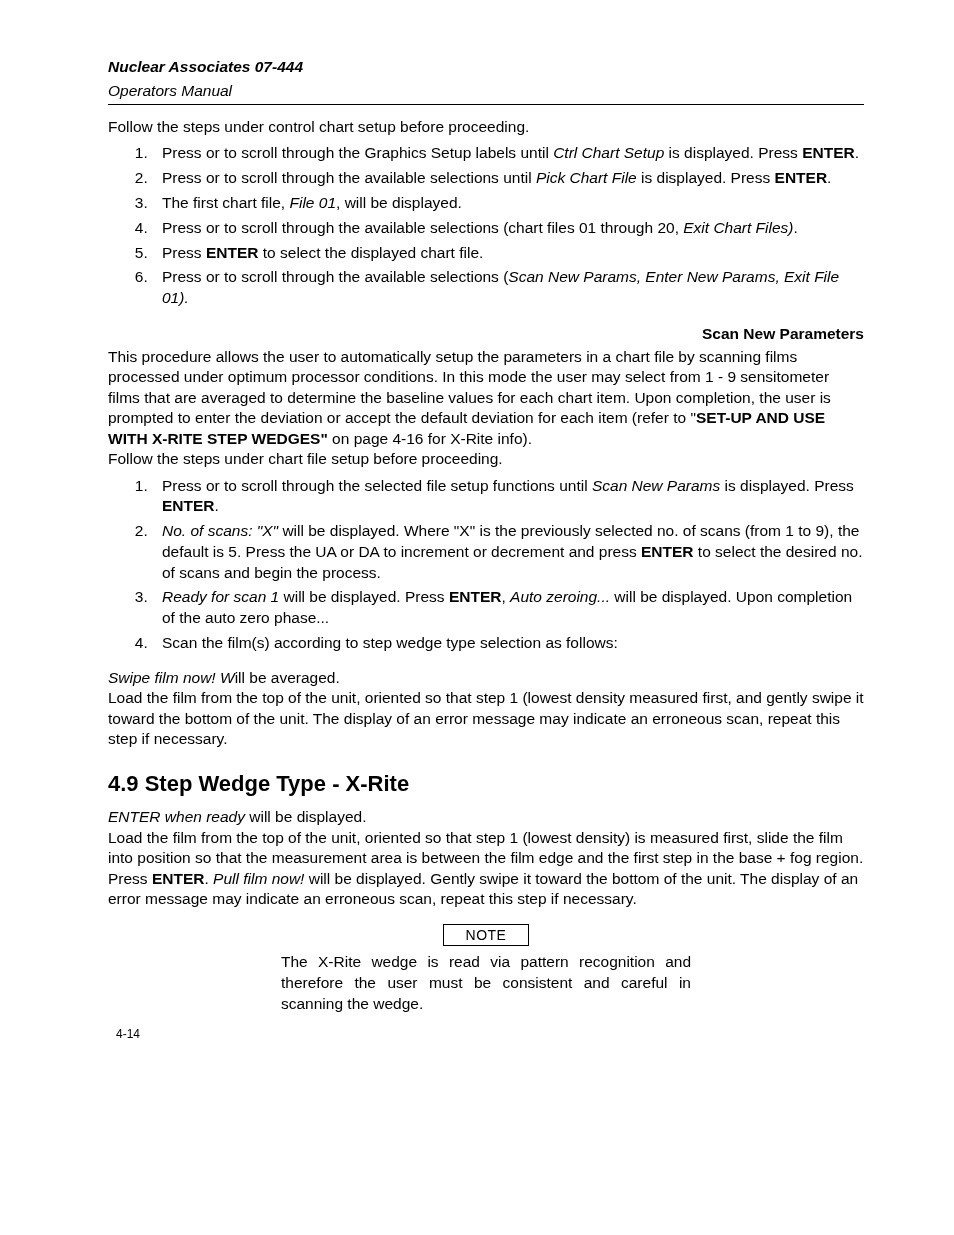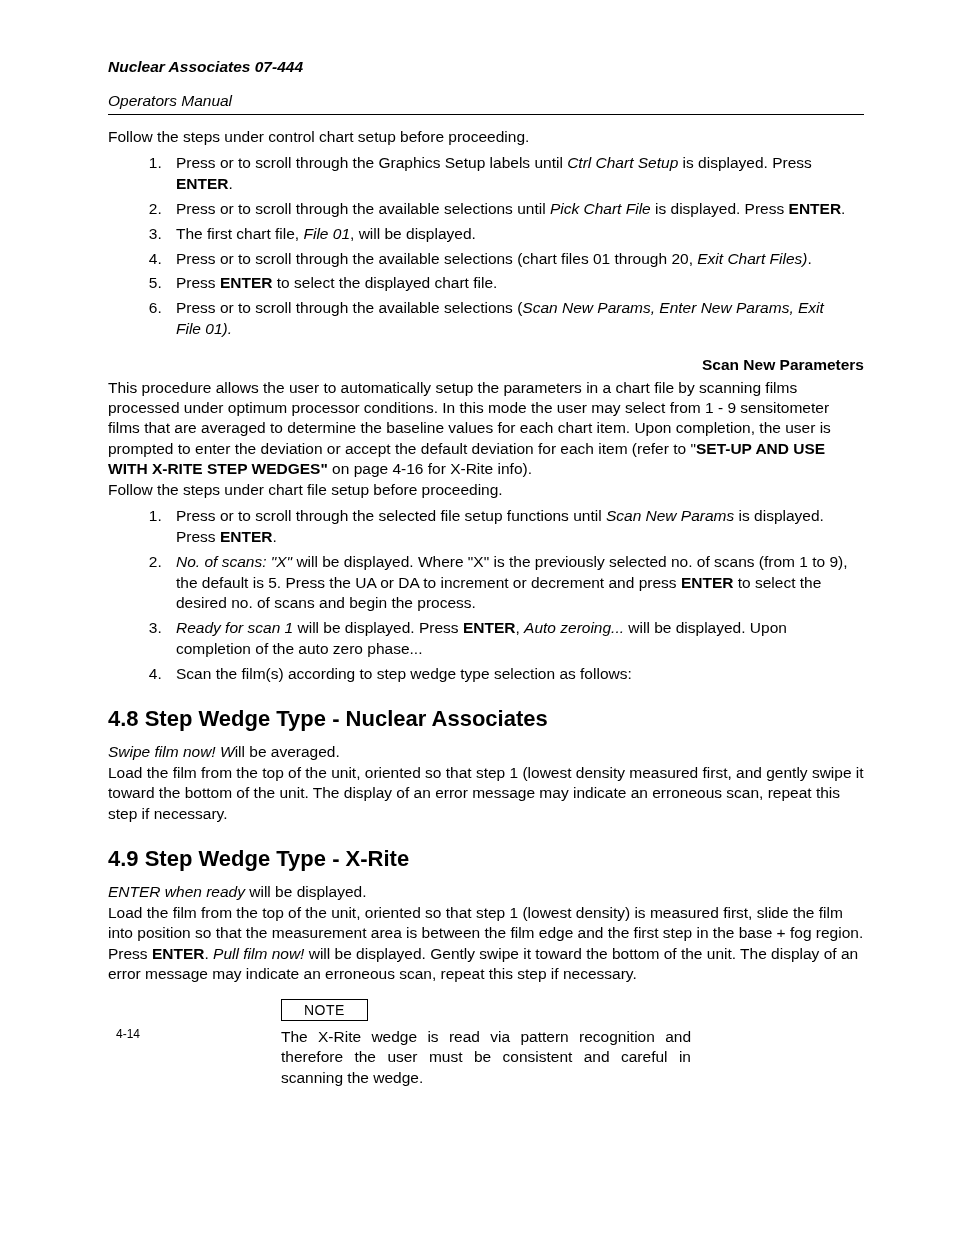--- a/index.html
+++ b/index.html
@@ -15,38 +15,38 @@
     box-sizing: border-box;
     padding: 58px 90px 40px 108px;
     position: relative;
   }
   .header-top {
     font-style: italic;
     font-weight: bold;
   }
   .header-sub {
     font-style: italic;
-    margin-top: 16px;
+    margin-top: 6px;
   }
   .header-rule {
     border: none;
     border-top: 1.5px solid #000;
     margin: 4px 0 12px 0;
   }
   p {
     margin: 0 0;
     line-height: 1.32;
   }
   ol {
     margin: 6px 0 14px 0;
     padding-left: 44px;
   }
   ol li {
     padding-left: 10px;
-    margin: 4px 14px;
+    margin: 4px 0;
     line-height: 1.34;
   }
   .subhead {
     font-weight: bold;
     margin-top: 16px;
     margin-bottom: 4px;
     text-align: right;
   }
   h2.section {
     font-size: 22px;
@@ -56,20 +56,21 @@
     border: 1.5px solid #000;
     display: inline-block;
     padding: 2px 22px;
     font-family: Arial, sans-serif;
     letter-spacing: 0.5px;
     font-size: 14px;
   }
   .note-wrap {
     width: 410px;
     margin: 14px auto 0 auto;
+    text-align: center;
   }
   .note-text {
     width: 410px;
     margin: 6px auto 0 auto;
     text-align: justify;
     line-height: 1.35;
   }
   .page-num {
     position: absolute;
     bottom: 52px;
@@ -123,21 +124,20 @@
     </li>
     <li class="ital" style="font-style:normal">
       <span class="ital">No. of scans: "X"</span><span> will be displayed.  Where "X" is the previously selected no. of scans (from 1 to 9), the default is 5.  Press the UA or DA to increment or decrement and press </span><span class="bold">ENTER</span><span> to select the desired no. of scans and begin the process.</span>
     </li>
     <li>
       <span class="ital">Ready for scan 1</span><span> will be displayed.  Press </span><span class="bold">ENTER</span><span>, </span><span class="ital">Auto zeroing...</span><span> will be displayed.  Upon completion of the auto zero phase...</span>
     </li>
     <li>Scan the film(s) according to step wedge type selection as follows:</li>
   </ol>
 
-  <h2 class="section">4.8 Step Wedge Type - Nuclear Associates</h2>
   <p>
     <span class="ital">Swipe film now! W</span><span>ill be averaged.</span>
   </p>
   <p>Load the film from the top of the unit, oriented so that step 1 (lowest density measured first, and gently swipe it toward the bottom of the unit.  The display of an error message may indicate an erroneous scan, repeat this step if necessary.</p>
 
   <h2 class="section">4.9 Step Wedge Type - X-Rite</h2>
   <p>
     <span class="ital">ENTER when ready</span><span> will be displayed.</span>
   </p>
   <p>

